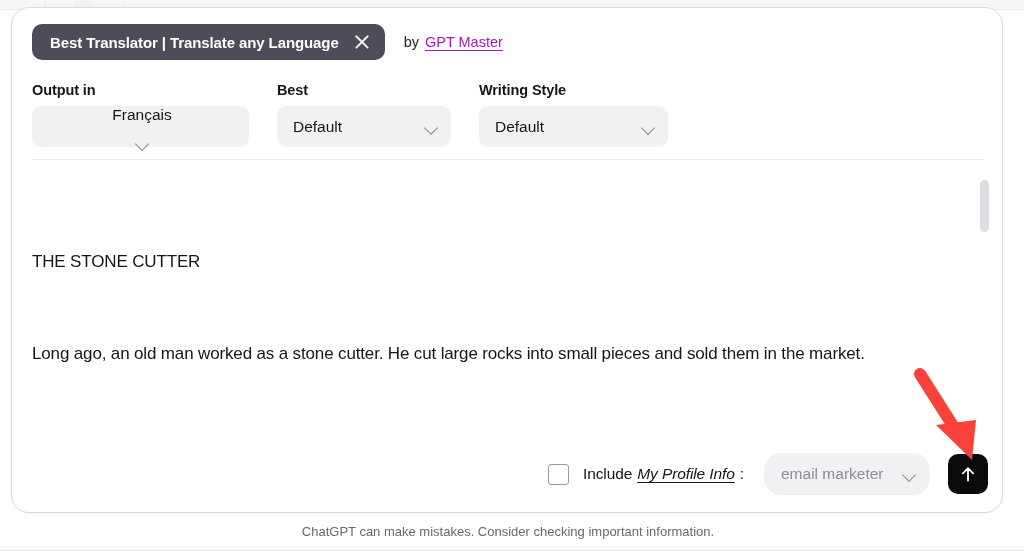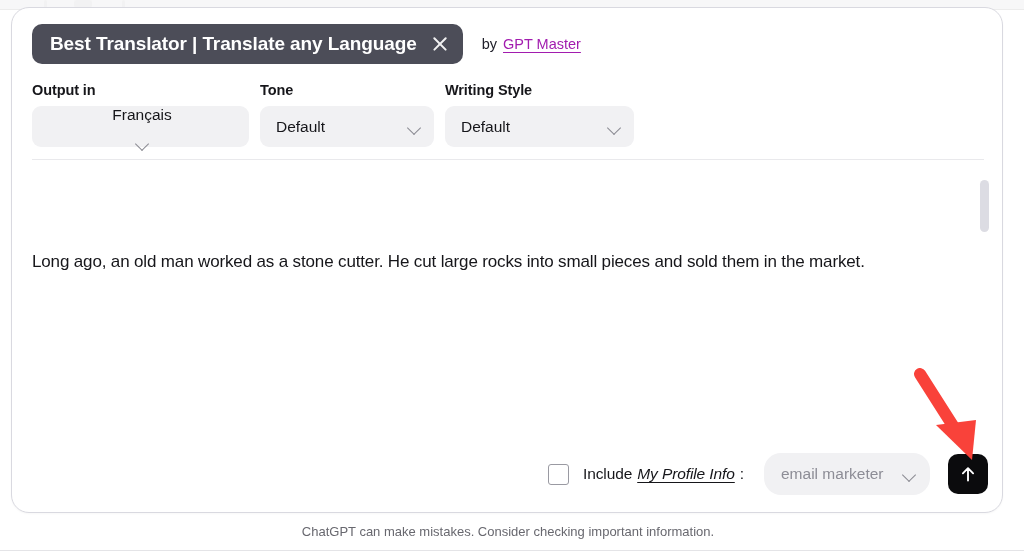--- a/index.html
+++ b/index.html
@@ -59,21 +59,21 @@
     align-items: center;
   }
   .gpt-chip {
     display: flex;
     align-items: center;
     gap: 14px;
     background: #4c4d58;
     color: #ffffff;
     border-radius: 10px;
     padding: 9px 14px 9px 18px;
-    font-size: 19px;
+    font-size: 15px;
     font-weight: bold;
     letter-spacing: -0.1px;
     cursor: pointer;
     user-select: none;
   }
   .gpt-chip-label { white-space: nowrap; }
   .chip-close {
     width: 18px; height: 18px;
     position: relative;
     flex: 0 0 auto;
@@ -106,21 +106,21 @@
     text-underline-offset: 2.5px;
     cursor: pointer;
   }
 
   
   .selects-row {
     position: absolute;
     left: 20px;
     top: 74px;
     display: flex;
-    gap: 11px;
+    gap: 28px;
   }
   .select-group { display: flex; flex-direction: column; }
   .select-label {
     font-size: 14.5px;
     font-weight: bold;
     color: #16161a;
     margin-bottom: 8px;
     letter-spacing: -.1px;
   }
   .select-box {
@@ -315,38 +315,39 @@
 
   <div class="selects-row">
     <div class="select-group">
       <div class="select-label">Output in</div>
       <div class="select-box w-lang">
         <span class="select-value">Français</span>
         <span class="chev"></span>
       </div>
     </div>
     <div class="select-group">
-      <div class="select-label">Tone</div>
+      <div class="select-label">Best</div>
       <div class="select-box w-tone">
         <span class="select-value">Default</span>
         <span class="chev"></span>
       </div>
     </div>
     <div class="select-group">
       <div class="select-label">Writing Style</div>
       <div class="select-box w-style">
         <span class="select-value">Default</span>
         <span class="chev"></span>
       </div>
     </div>
   </div>
 
   <div class="panel-divider"></div>
 
   <div class="text-body">
+    <p>THE STONE CUTTER</p>
     <p>Long ago, an old man worked as a stone cutter. He cut large rocks into small pieces and sold them in the market.</p>
     <div class="spacer"></div>
     
   </div>
 
   <div class="scroll-track">
     <div class="scroll-thumb"></div>
   </div>
 
   <div class="bottom-bar">

